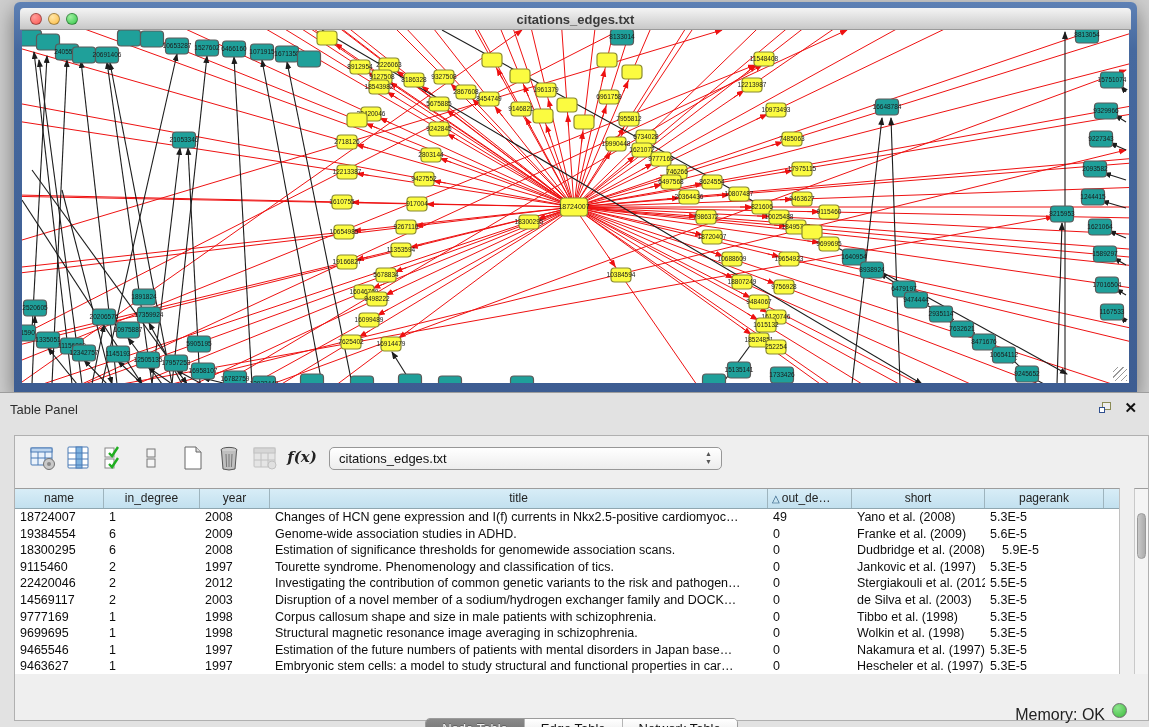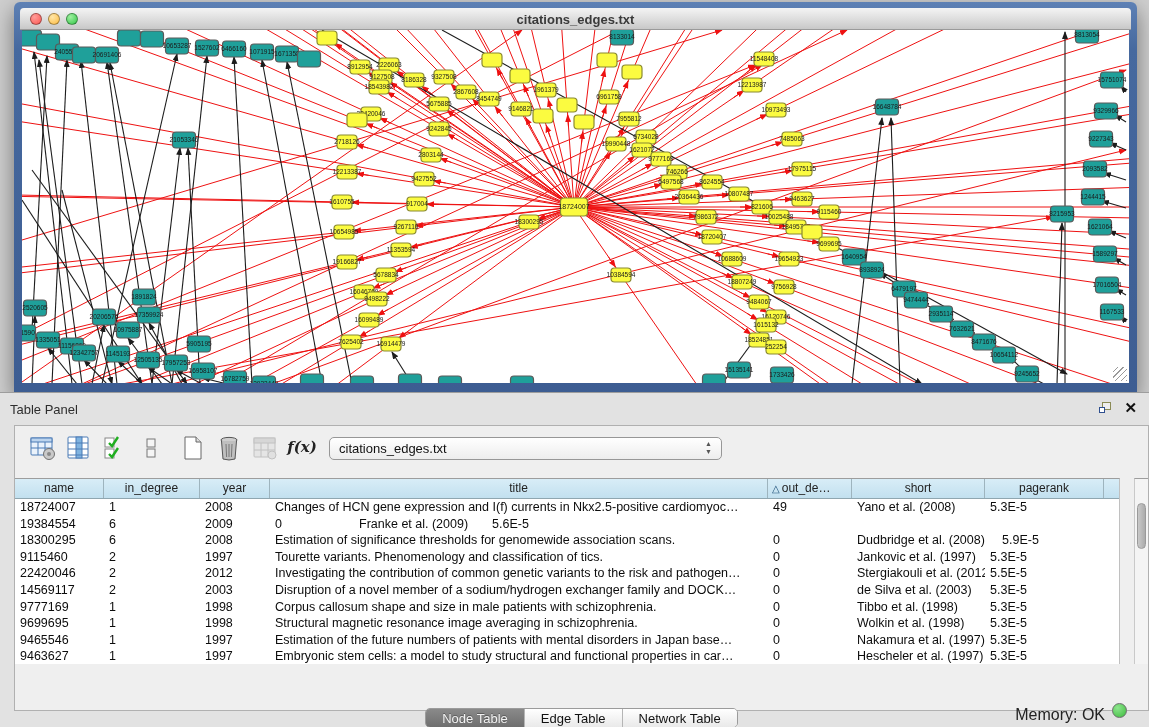--- a/index.html
+++ b/index.html
@@ -31,21 +31,21 @@
   #panel-header { position:absolute; left:0; top:6px; width:100%; height:22px; }
   #panel-title { position:absolute; left:10px; top:3px; font-size:13px; color:#2e2e2e; }
   #float-icon { position:absolute; right:36px; top:3px; width:14px; height:13px; }
   #float-icon .sq1 { position:absolute; left:3px; top:0; width:9px; height:8px;
     border:1px solid #8b8b56; background:#eee; }
   #float-icon .sq2 { position:absolute; left:0; top:5px; width:6px; height:6px;
     border:1px solid #2f4f8f; background:#fff; }
   #close-icon { position:absolute; right:12px; top:0px; font-size:15px;
     font-weight:bold; color:#111; cursor:default; }
 
-  #panel-inner { position:absolute; left:14px; top:32px; width:1135px; height:286px;
+  #panel-inner { position:absolute; left:14px; top:42px; width:1135px; height:286px;
     background:#efefef; border:1px solid #b0b0b0; }
 
   
   #toolbar { position:absolute; left:6px; top:8px; height:32px; width:1100px; }
   .tb-icon { position:absolute; top:0; width:28px; height:28px; }
   .tb-icon svg { width:100%; height:100%; }
   #fx-icon { font-family:"DejaVu Serif", serif; font-style:italic; font-weight:bold;
     font-size:15px; color:#222; line-height:26px; text-align:center; }
   #table-select { position:absolute; left:272px; top:3px; width:393px; height:23px;
     background:linear-gradient(180deg,#ffffff,#ededed); border:1px solid #979797;
@@ -941,38 +941,39 @@
             <div class="td" style="width: 70px;">2008</div>
             <div class="td" style="width: 498px;">Changes of HCN gene expression and I(f) currents in Nkx2.5-positive cardiomyoc…</div>
             <div class="td" style="width: 84px;">49</div>
             <div class="td" style="width: 133px;">Yano et al. (2008)</div>
             <div class="td" style="width: 119px;">5.3E-5</div>
           </div>
           <div class="tr">
             <div class="td" style="width: 89px;">19384554</div>
             <div class="td" style="width: 96px;">6</div>
             <div class="td" style="width: 70px;">2009</div>
+            <div class="td" style="width: 498px;">Genome-wide association studies in ADHD.</div>
             <div class="td" style="width: 84px;">0</div>
             <div class="td" style="width: 133px;">Franke et al. (2009)</div>
             <div class="td" style="width: 119px;">5.6E-5</div>
           </div>
           <div class="tr">
             <div class="td" style="width: 89px;">18300295</div>
             <div class="td" style="width: 96px;">6</div>
             <div class="td" style="width: 70px;">2008</div>
             <div class="td" style="width: 498px;">Estimation of significance thresholds for genomewide association scans.</div>
             <div class="td" style="width: 84px;">0</div>
             <div class="td" style="width: 133px;">Dudbridge et al. (2008)</div>
             <div class="td" style="width: 119px; padding-left: 17px;">5.9E-5</div>
           </div>
           <div class="tr">
             <div class="td" style="width: 89px;">9115460</div>
             <div class="td" style="width: 96px;">2</div>
             <div class="td" style="width: 70px;">1997</div>
-            <div class="td" style="width: 498px;">Tourette variants. Phenomenology and classification of tics.</div>
+            <div class="td" style="width: 498px;">Tourette syndrome. Phenomenology and classification of tics.</div>
             <div class="td" style="width: 84px;">0</div>
             <div class="td" style="width: 133px;">Jankovic et al. (1997)</div>
             <div class="td" style="width: 119px;">5.3E-5</div>
           </div>
           <div class="tr">
             <div class="td" style="width: 89px;">22420046</div>
             <div class="td" style="width: 96px;">2</div>
             <div class="td" style="width: 70px;">2012</div>
             <div class="td" style="width: 498px;">Investigating the contribution of common genetic variants to the risk and pathogen…</div>
             <div class="td" style="width: 84px;">0</div>

